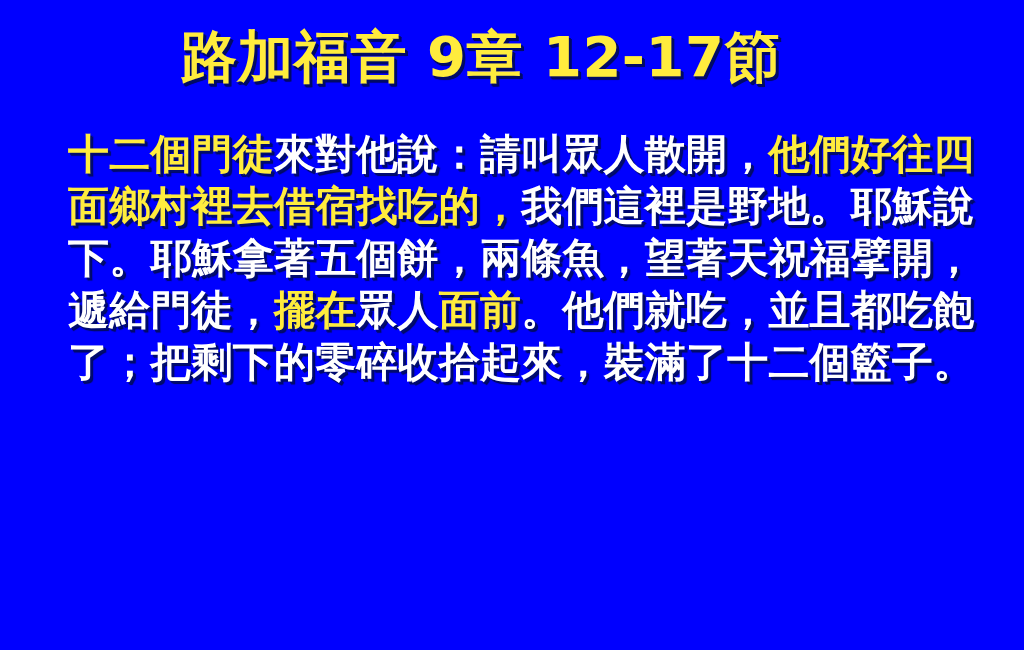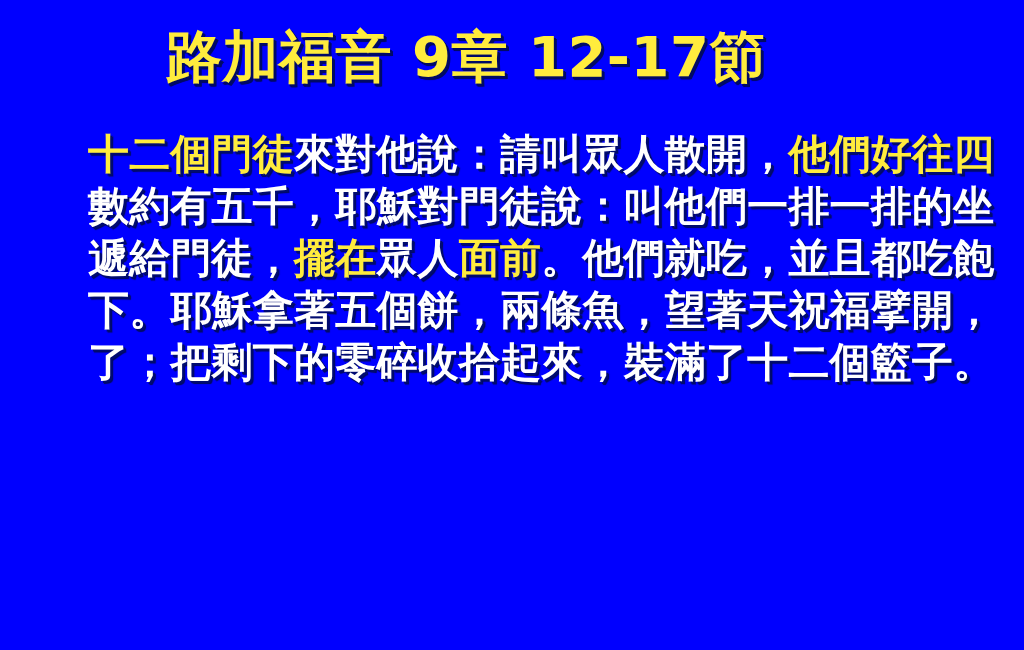--- a/index.html
+++ b/index.html
@@ -17,42 +17,42 @@
   #slide {
     position: relative;
     width: 1024px;
     height: 650px;
     background: #0000ff;
     box-sizing: border-box;
   }
   .title-wrap {
     position: absolute;
     top: 26px;
-    left: 0;
+    left: 15px;
     width: 932px;
     text-align: center;
   }
   .slide-title {
     display: inline-block;
     font-size: 56px;
     line-height: 62px;
     font-weight: bold;
     color: #ffec3d;
     letter-spacing: 0.5px;
     white-space: nowrap;
     text-shadow:
        2px 2px 0 #000a66,
        3px 3px 0 #000a66,
        1px 2px 0 #000a66,
        2px 3px 1px #00005c;
   }
   .body-wrap {
     position: absolute;
     top: 128px;
-    left: 88px;
+    left: 68px;
     width: 874px;
   }
   .verse-line {
     font-size: 41px;
     line-height: 52px;
     font-weight: bold;
     letter-spacing: 0.2px;
     white-space: nowrap;
     color: #ffffff;
     text-shadow:
@@ -67,19 +67,19 @@
 <body>
 
 <div id="slide">
 
   <div class="title-wrap">
     <div class="slide-title">路加福音 9章 12-17節</div>
   </div>
 
   <div class="body-wrap" id="verse-body">
       <div class="verse-line"><span class="seg y">十二個門徒</span><span class="seg w">來對他說：請叫眾人散開，</span><span class="seg y">他們好往四</span></div>
-      <div class="verse-line"><span class="seg w">數約有五千，耶穌對門徒說：叫他們一排一排的坐</span></div>
+      <div class="verse-line"><span class="seg y">面鄉村裡去借宿找吃的，</span><span class="seg w">我們這裡是野地。耶穌說</span></div>
+      <div class="verse-line"><span class="seg w">下。耶穌拿著五個餅，兩條魚，望著天祝福擘開，</span></div>
       <div class="verse-line"><span class="seg w">遞給門徒，</span><span class="seg y">擺在</span><span class="seg w">眾人</span><span class="seg y">面前</span><span class="seg w">。他們就吃，並且都吃飽</span></div>
-      <div class="verse-line"><span class="seg w">下。耶穌拿著五個餅，兩條魚，望著天祝福擘開，</span></div>
       <div class="verse-line"><span class="seg w">了；把剩下的零碎收拾起來，裝滿了十二個籃子。</span></div>
     </div>
 
 </div>
 
 </body></html>

